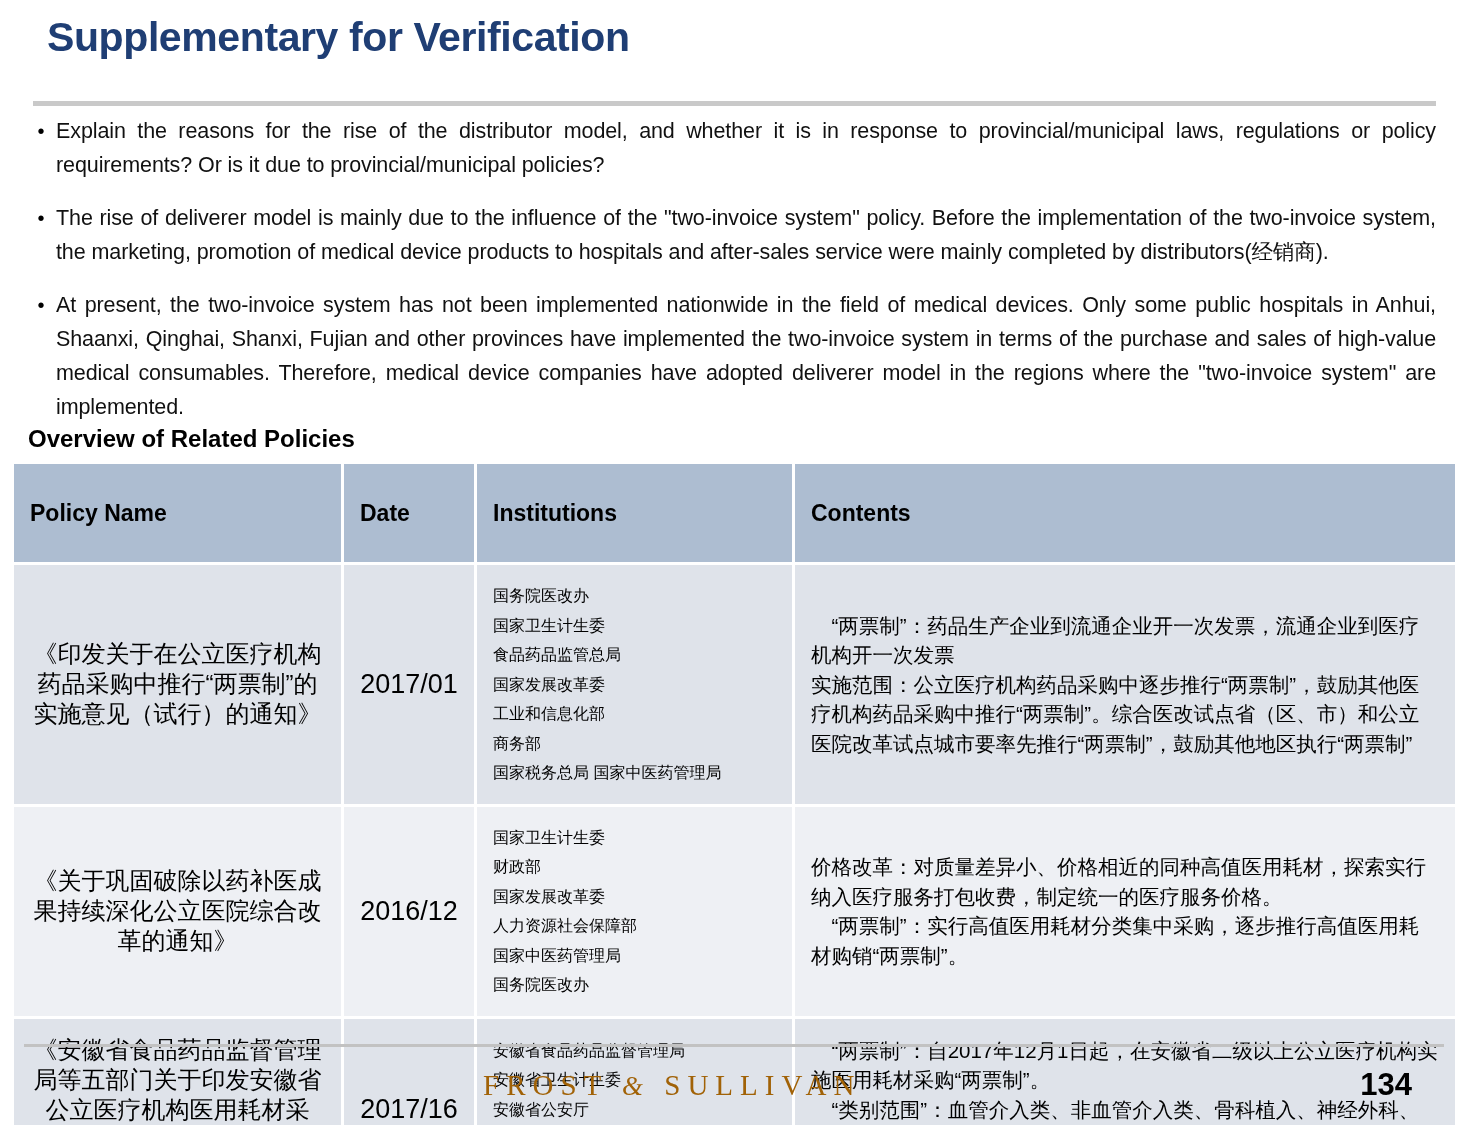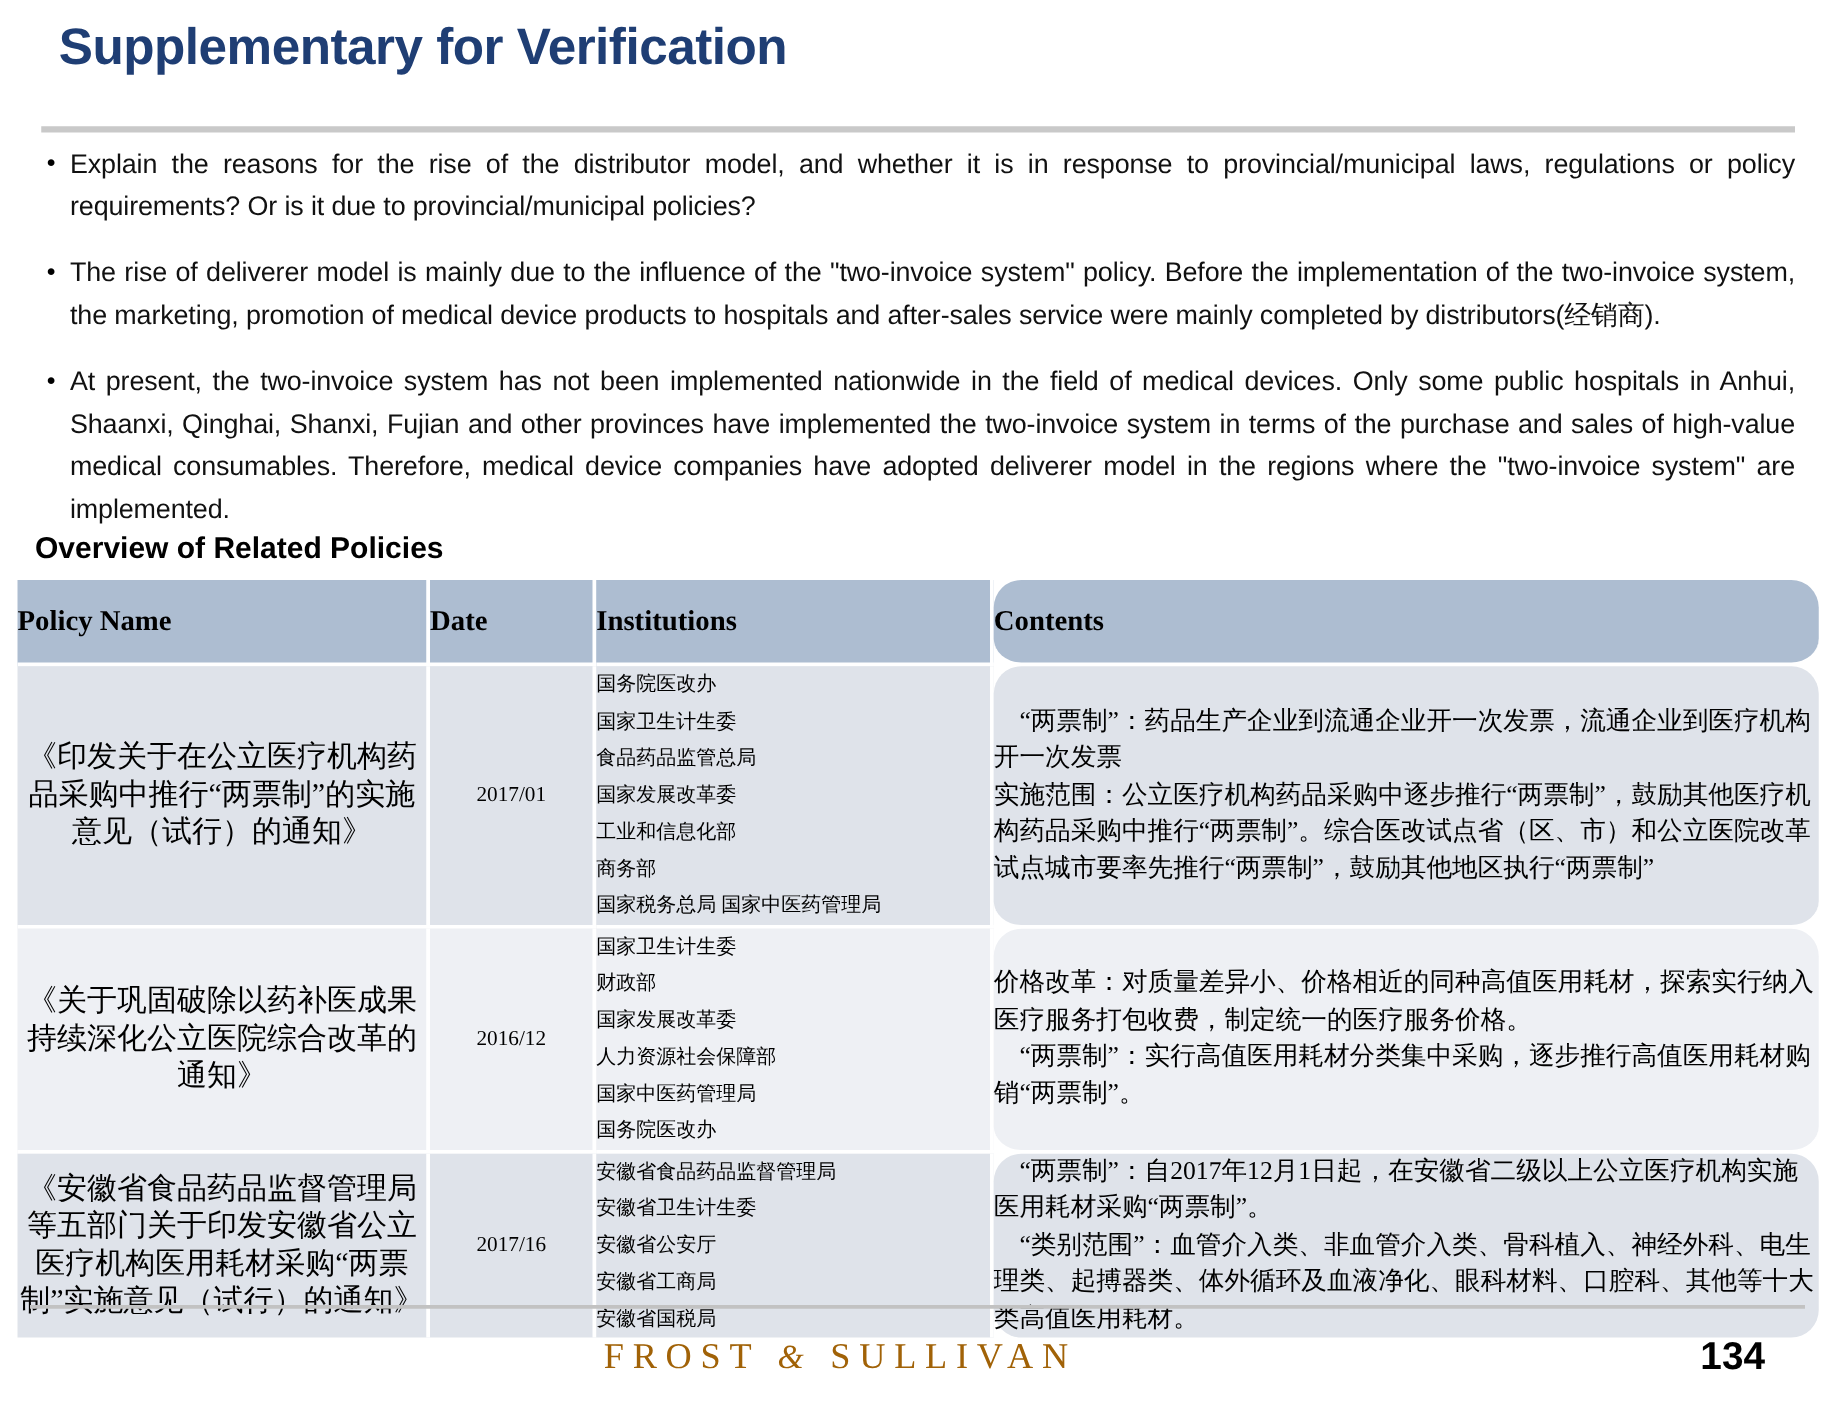--- a/index.html
+++ b/index.html
@@ -89,26 +89,24 @@
     top: 464px;
     width: 1441px;
     border-collapse: separate;
     border-spacing: 0;
     table-layout: fixed;
   }
   .policy-table td, .policy-table th {
     vertical-align: middle;
     border-right: 3px solid #ffffff;
     border-bottom: 3px solid #ffffff;
-    padding: 0;
-    font-family: Liberation Serif, serif;
+    padding: 16px;
   }
   .policy-table th:last-child, .policy-table td:last-child {
     border-right: none;
-    border-radius: 22px;
   }
   thead th {
     background: #adbdd1;
     height: 66px;
     font-size: 23px;
     font-weight: bold;
     text-align: left;
     padding: 0 0 0 18px;
     color: #000000;
     vertical-align: top;
@@ -124,21 +122,21 @@
   tbody tr.row-light td { background: #eef0f4; }
   tbody tr:last-child td { border-bottom: none; }
 
   .cell-policy {
     font-size: 24px;
     line-height: 30px;
     text-align: center;
     padding: 10px 14px;
   }
   .cell-date {
-    font-size: 17px;
+    font-size: 27px;
     text-align: center;
     padding: 6px 6px;
   }
   .cell-inst {
     font-size: 16px;
     line-height: 29.5px;
     text-align: left;
     padding: 8px 8px 8px 10px;
     white-space: pre-line;
   }

